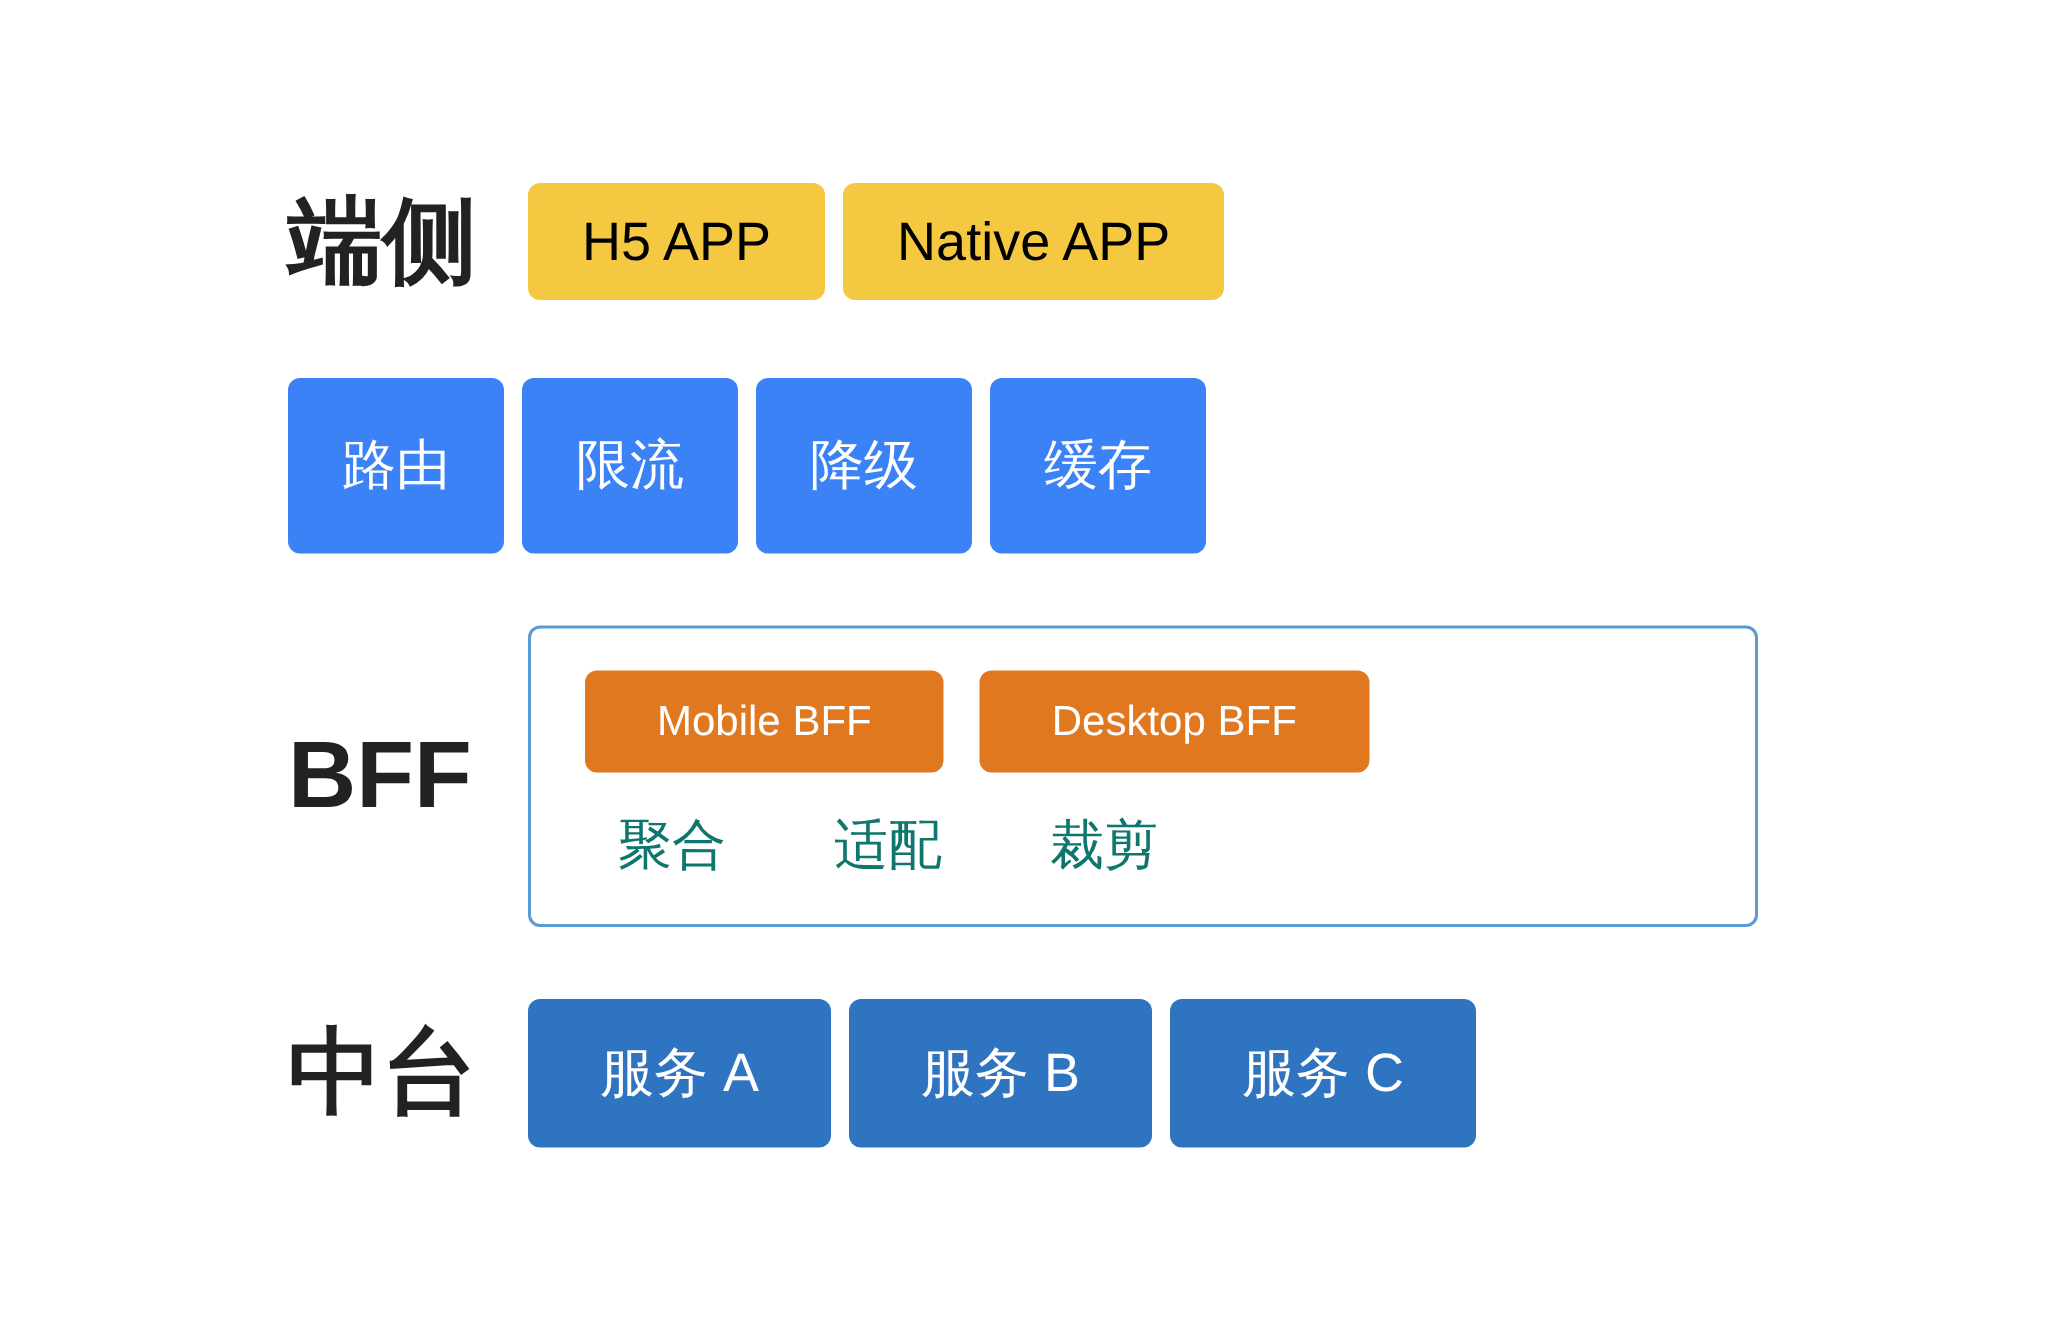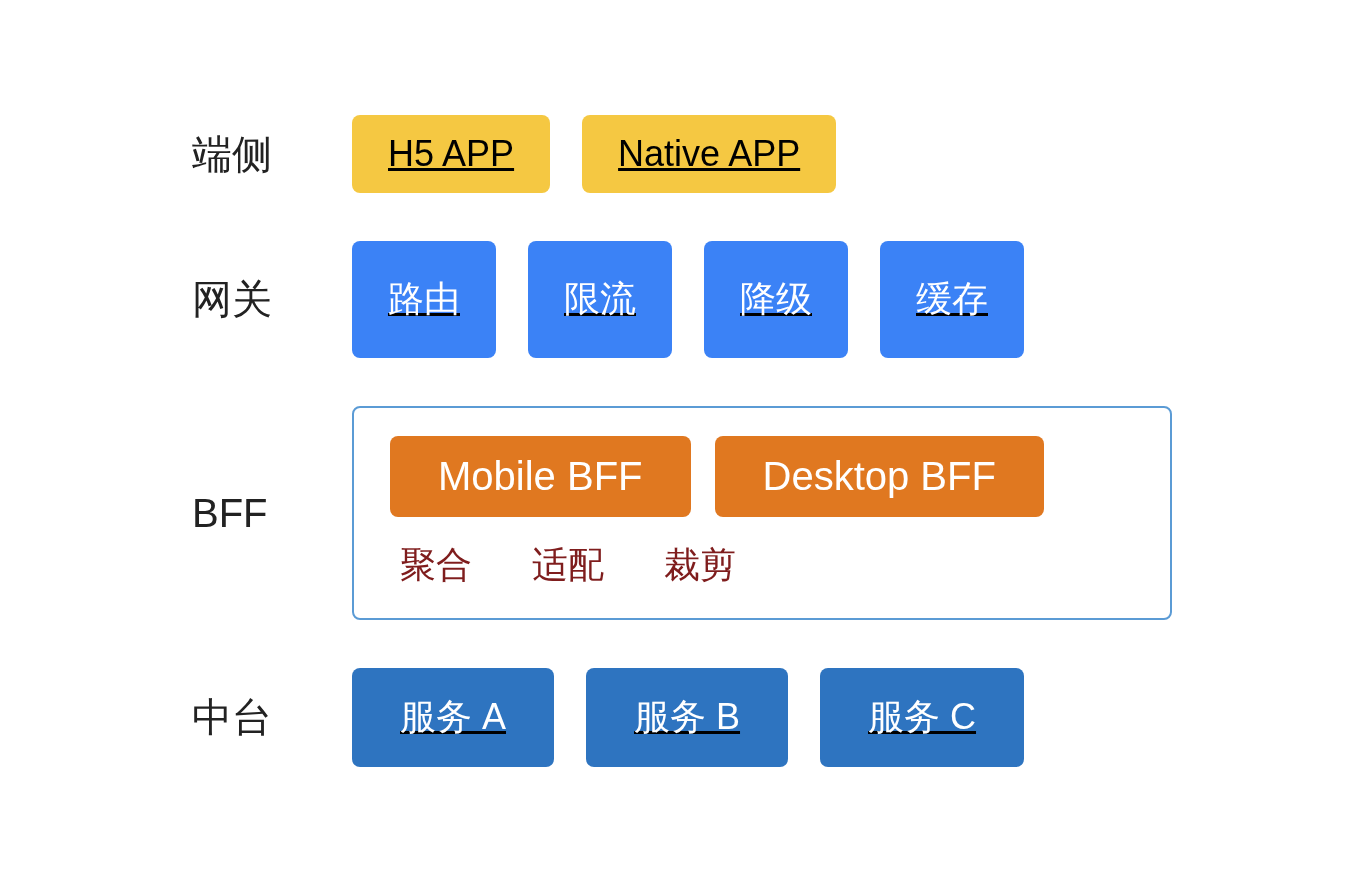--- a/index.html
+++ b/index.html
@@ -29,34 +29,33 @@
       display: flex;
       align-items: center;
       margin-bottom: 48px;
     }
 
     .row:last-child {
       margin-bottom: 0;
     }
 
     .row-label {
-      font-size: 40px;
-      font-weight: 400;
+      font-size: 63px;
+      font-weight: 700;
       color: #222222;
       width: 130px;
       flex-shrink: 0;
       margin-right: 30px;
     }
 
     .row-content {
       display: flex;
       align-items: flex-start;
-      gap: 32px;
+      gap: 12px;
       flex: 1;
-      text-decoration: underline;
     }
 
     
     .tag-orange {
       background: #f5c842;
       color: #000000;
       font-size: 36px;
       font-weight: 500;
       padding: 18px 36px;
       border-radius: 8px;
@@ -82,36 +81,37 @@
 
     .bff-top {
       display: flex;
       gap: 24px;
       margin-bottom: 24px;
     }
 
     .tag-orange-bff {
       background: #e07820;
       color: #ffffff;
-      font-size: 40px;
+      font-size: 28px;
       font-weight: 500;
       padding: 18px 48px;
       border-radius: 8px;
     }
 
     .bff-bottom {
       display: flex;
       gap: 60px;
       padding-left: 10px;
     }
 
     .bff-bottom-item {
       font-size: 36px;
-      color: #7f1d1d;
+      color: #0f766e;
       font-weight: 400;
+      margin-left: 12px;
     }
 
     
     .tag-blue {
       background: #2e74c0;
       color: #ffffff;
       font-size: 36px;
       font-weight: 500;
       padding: 25px 48px;
       border-radius: 8px;
@@ -124,21 +124,20 @@
 
   <div class="row">
     <div class="row-label">端侧</div>
     <div class="row-content">
       <div class="tag-orange">H5 APP</div>
       <div class="tag-orange">Native APP</div>
     </div>
   </div>
 
   <div class="row">
-    <div class="row-label">网关</div>
     <div class="row-content">
       <div class="tag-green">路由</div>
       <div class="tag-green">限流</div>
       <div class="tag-green">降级</div>
       <div class="tag-green">缓存</div>
     </div>
   </div>
 
   <div class="row">
     <div class="row-label">BFF</div>

